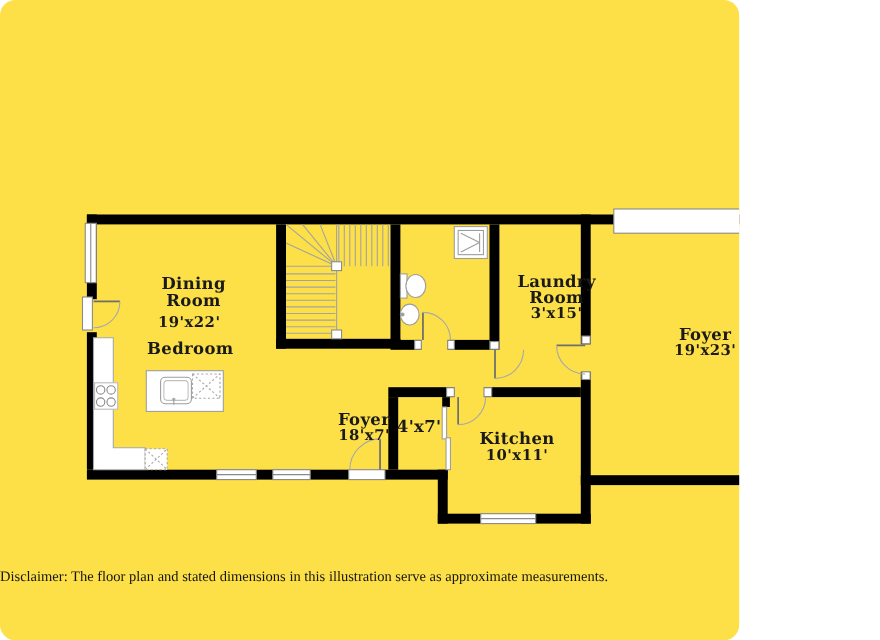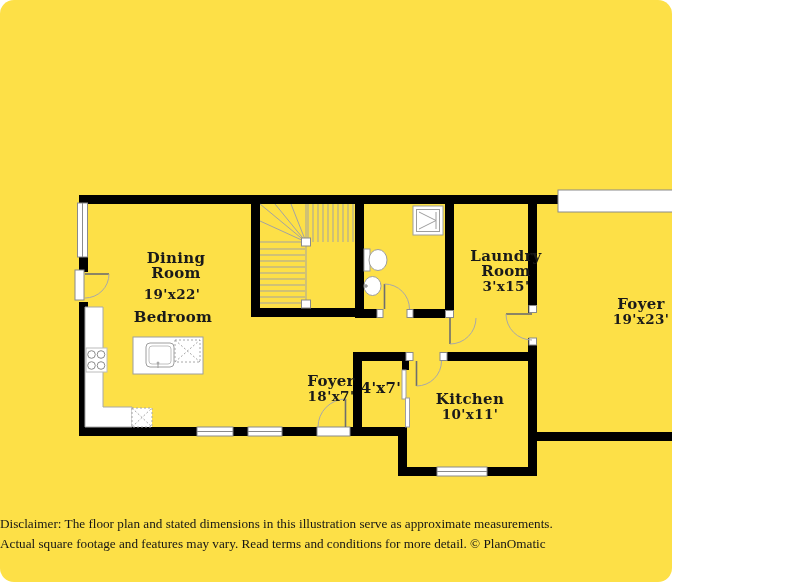--- a/index.html
+++ b/index.html
@@ -196,16 +196,15 @@
     <div class="nm">4'x7'</div>
   </div>
 
   <div class="lbl" style="left:470px;top:407px">
     <div class="nm">Kitchen</div>
     <div class="dm">10'x11'</div>
   </div>
 
   <div class="disclaimer">
     <div>Disclaimer: The floor plan and stated dimensions in this illustration serve as approximate measurements.</div>
-    <div>Actual square footage and features may vary. Read terms and conditions for more detail. © PlanOmatic</div>
   </div>
 
 </div>
 
 </body></html>

